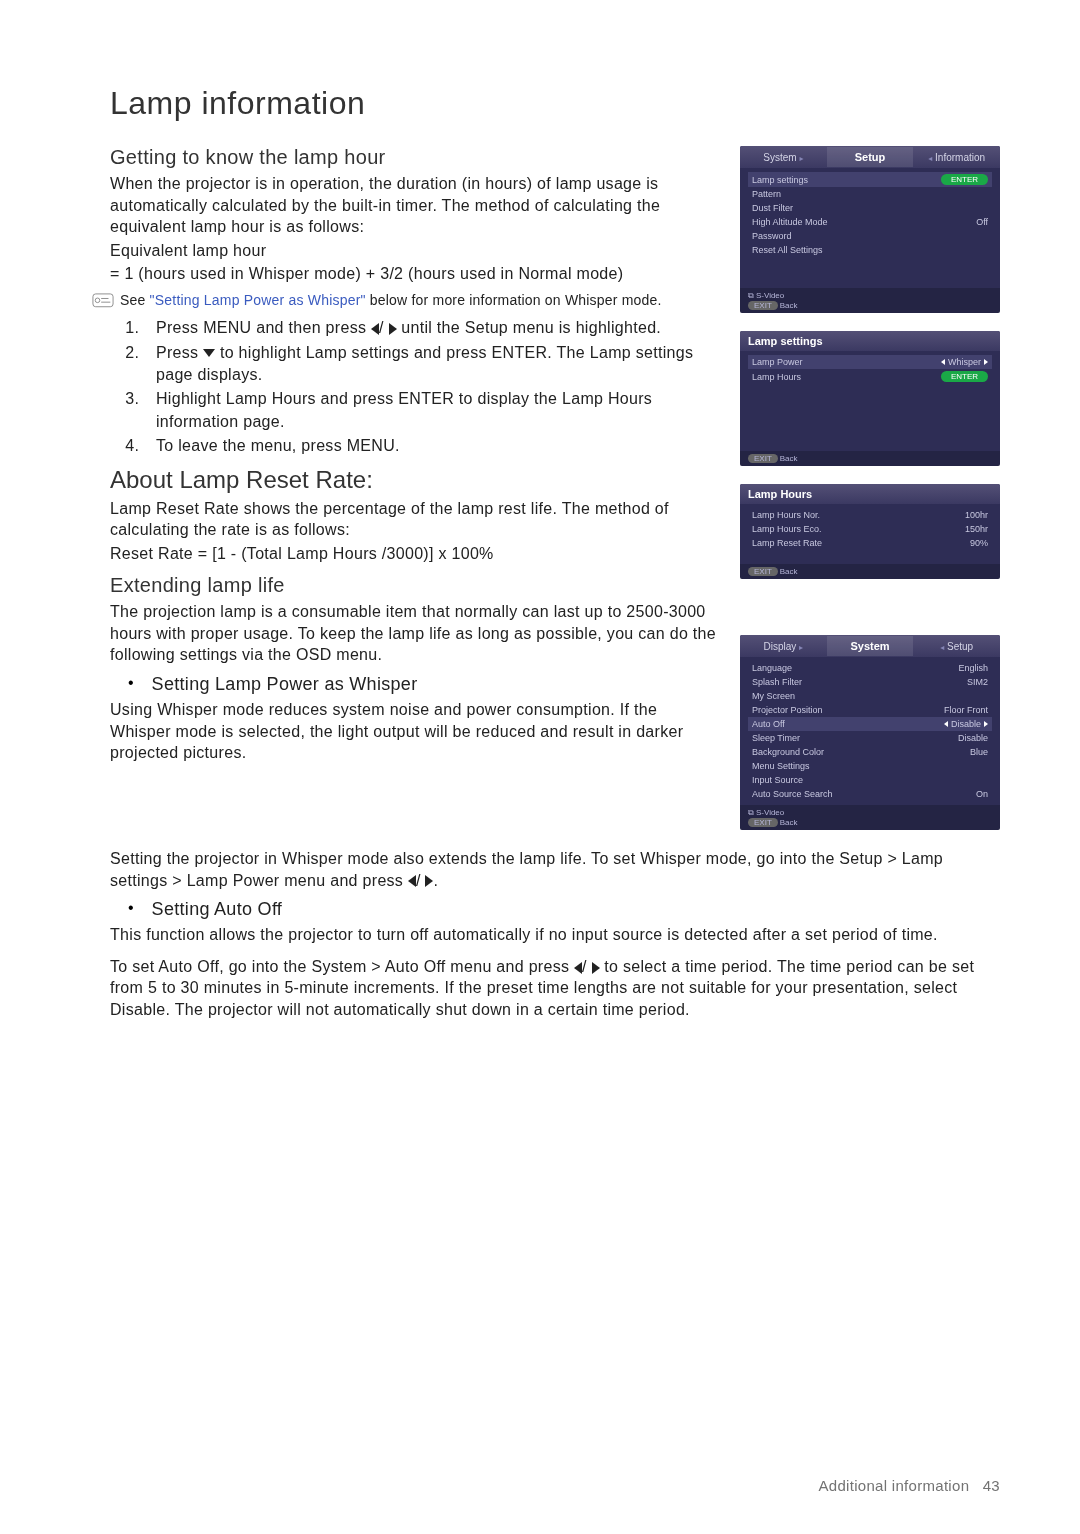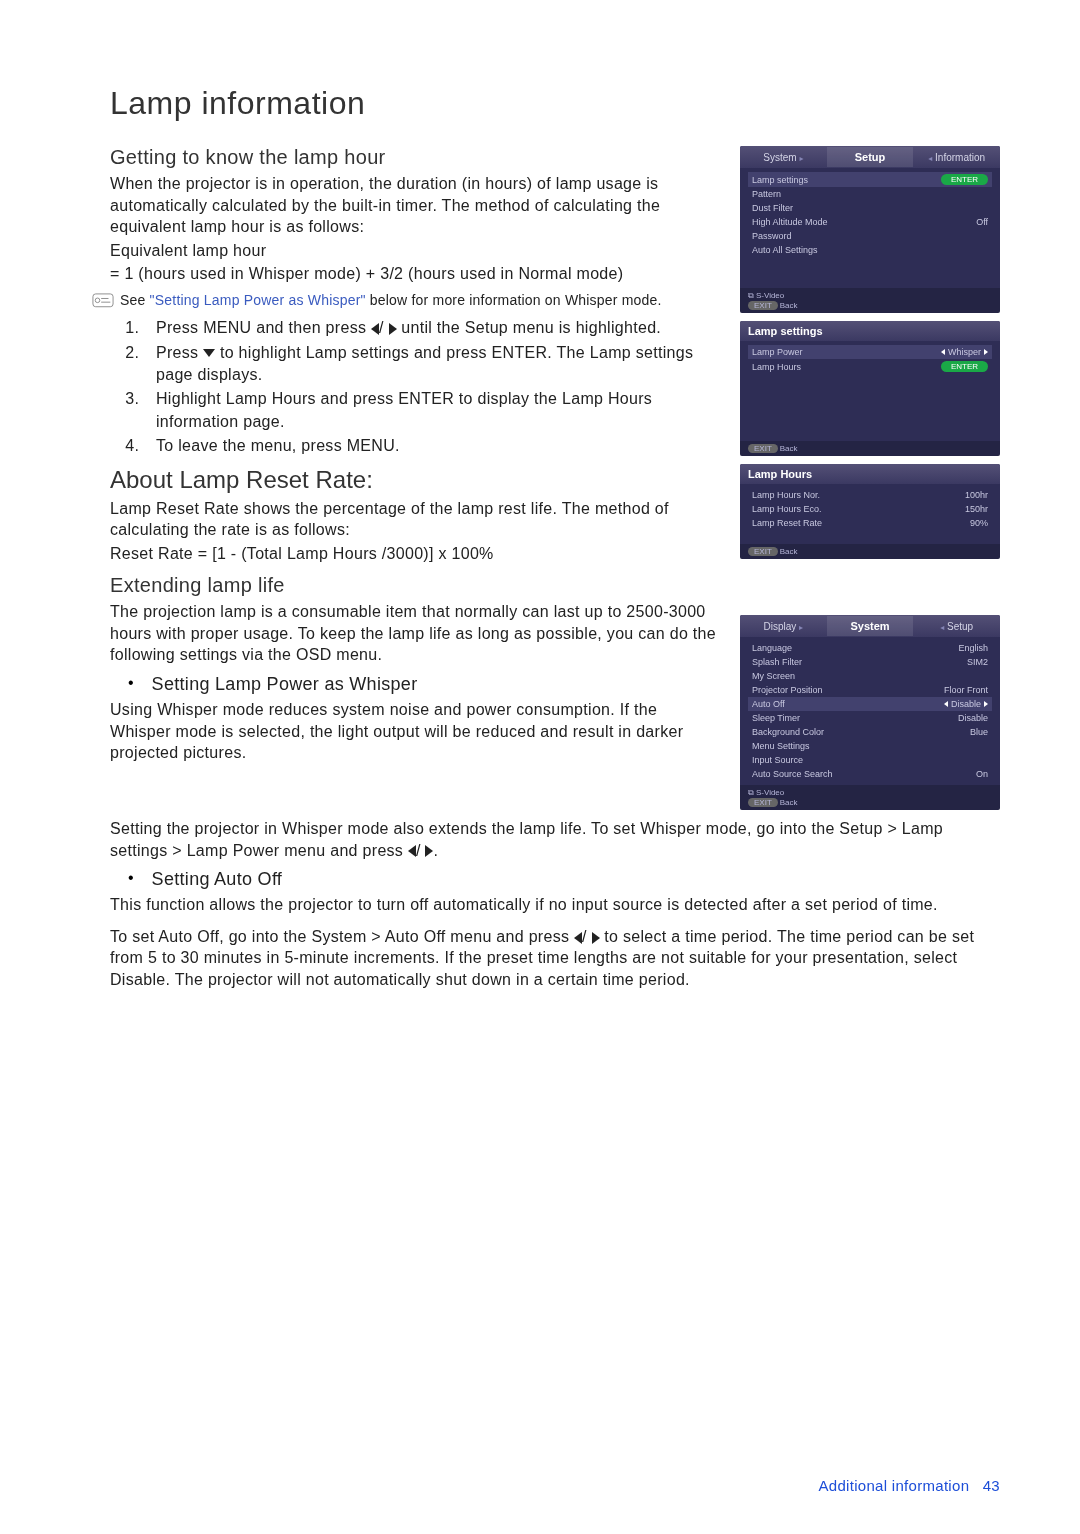--- a/index.html
+++ b/index.html
@@ -17,37 +17,37 @@
   ol li { padding-left: 12px; margin-bottom: 2px; }
   .triangle-left { display: inline-block; width: 0; height: 0; border-top: 6px solid transparent; border-bottom: 6px solid transparent; border-right: 8px solid #222; vertical-align: middle; }
   .triangle-right { display: inline-block; width: 0; height: 0; border-top: 6px solid transparent; border-bottom: 6px solid transparent; border-left: 8px solid #222; vertical-align: middle; }
   .triangle-down { display: inline-block; width: 0; height: 0; border-left: 6px solid transparent; border-right: 6px solid transparent; border-top: 8px solid #222; vertical-align: middle; }
   .bullet-sub { font-size: 18px; color: #222; letter-spacing: 0.3px; }
   .bullet-row { display: flex; gap: 18px; margin: 8px 0 4px 18px; }
   .bullet-dot { font-size: 16px; }
   .two-col { display: flex; gap: 22px; }
   .left-col { flex: 1; min-width: 0; }
   .right-col { width: 260px; flex-shrink: 0; }
-  .screenshot { background: #2e2d55; border-radius: 2px; color: #fff; font-size: 10px; margin-bottom: 8px; position: relative; overflow: hidden; }
+  .screenshot { background: #2e2d55; border-radius: 2px; color: #fff; font-size: 10px; margin-bottom: 18px; position: relative; overflow: hidden; }
   .ss-tabs { display: flex; background: linear-gradient(#545076, #3b3962); height: 22px; align-items: center; font-size: 10px; }
   .ss-tab { flex: 1; text-align: center; padding: 4px 0; color: #d4d4e6; position: relative; }
   .ss-tab.sel { background: rgba(255,255,255,0.1); color: #fff; font-weight: bold; font-size: 11px; }
   .arrow-small-l, .arrow-small-r { font-size: 8px; color: #8585b5; }
   .ss-body { padding: 4px 8px 4px 8px; min-height: 120px; }
   .ss-row { display: flex; justify-content: space-between; padding: 2px 4px; color: #c8c8e0; font-size: 9px; align-items: center; }
   .ss-row.hl { background: rgba(180,180,255,0.15); }
   .ss-val { color: #c8c8e0; font-size: 9px; }
   .enter-pill { background: #1aa847; color: #fff; border-radius: 8px; padding: 1px 10px; font-size: 8px; }
   .tri-l-sm { display:inline-block;width:0;height:0;border-top:3px solid transparent;border-bottom:3px solid transparent;border-right:4px solid #fff;margin-right:3px; }
   .tri-r-sm { display:inline-block;width:0;height:0;border-top:3px solid transparent;border-bottom:3px solid transparent;border-left:4px solid #fff;margin-left:3px; }
   .ss-footer { display: flex; padding: 3px 8px; background: rgba(0,0,0,0.2); font-size: 8px; color: #b6b6d8; flex-direction: column; }
   .exit-pill { background: #666; border-radius: 7px; padding: 0 6px; font-size: 8px; margin-right: 2px; display:inline-block; }
   .back-pill { font-size: 8px; }
   .ss-title-only { background: linear-gradient(#545076, #3b3962); padding: 4px 8px; font-size: 11px; color: #fff; font-weight: bold; }
-  .footer { position: absolute; bottom: 40px; right: 80px; font-size: 15px; color: #1d4ed8; letter-spacing: 0.3px; }
+  .footer { position: absolute; bottom: 40px; right: 80px; font-size: 15px; color: #737373; letter-spacing: 0.3px; }
 </style>
 </head>
 <body>
 
 <div class="page">
   <h1>Lamp information</h1>
 
   <div class="two-col">
     <div class="left-col">
       <h2>Getting to know the lamp hour</h2>
@@ -106,21 +106,21 @@
               <span>Dust Filter</span>
             </div>
           <div class="ss-row">
               <span>High Altitude Mode</span>
               <span class="ss-val">Off</span>
             </div>
           <div class="ss-row">
               <span>Password</span>
             </div>
           <div class="ss-row">
-              <span>Auto All Settings</span>
+              <span>Reset All Settings</span>
             </div>
         </div>
         <div class="ss-footer">
             <span>⧉ <span>S-Video</span></span>
             <span><span class="exit-pill">EXIT</span><span class="back-pill">Back</span></span>
           </div>
       </div>
 
       <div class="screenshot">
         <div class="ss-title-only">Lamp settings</div>

